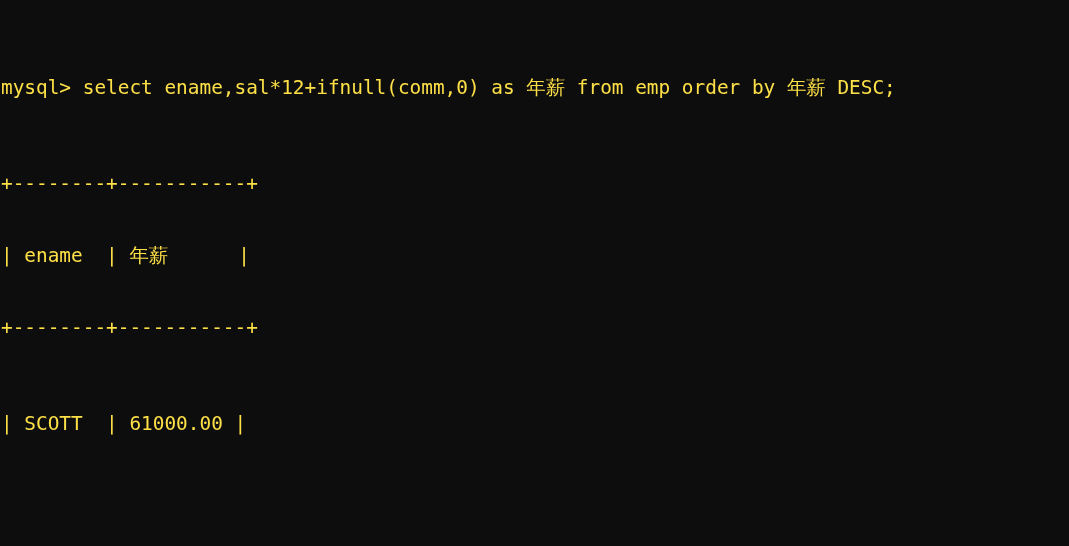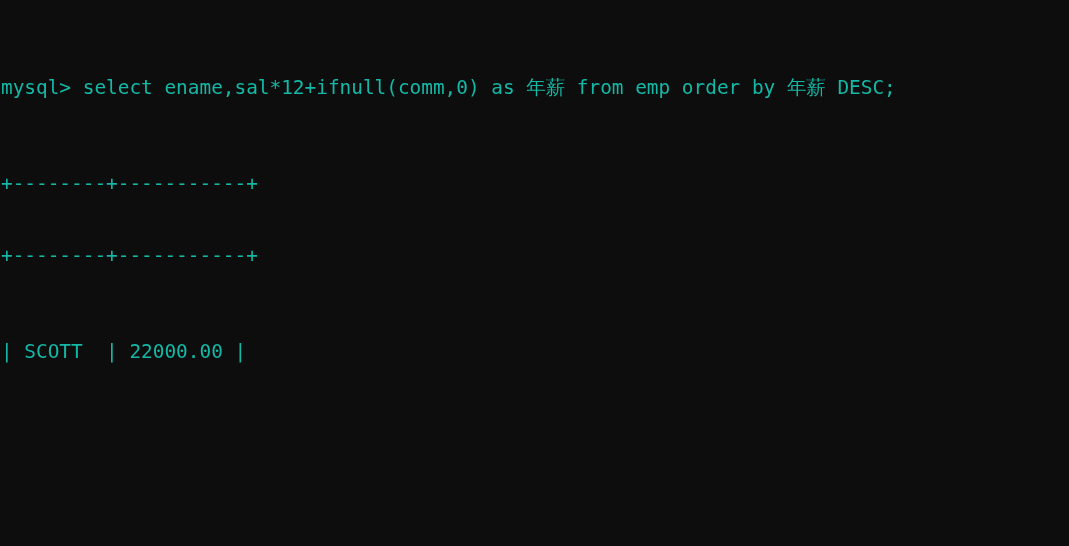--- a/index.html
+++ b/index.html
@@ -9,21 +9,21 @@
   }
   body {
     width: 1069px;
     height: 546px;
     overflow: hidden;
   }
   #terminal {
     width: 1069px;
     height: 546px;
     background: #0d0d0d;
-    color: #14b8a6;
+    color: #fde047;
     font-family: "DejaVu Sans Mono", "Liberation Mono", monospace;
     font-size: 19.4px;
     line-height: 24px;
     padding: 4px 0 0 1px;
     box-sizing: border-box;
     white-space: pre;
     letter-spacing: 0px;
     -webkit-font-smoothing: antialiased;
   }
   .line {
@@ -33,23 +33,24 @@
   }
 </style>
 </head>
 <body>
 
 <div id="terminal">
 
   <span class="line">mysql&gt; select ename,sal*12+ifnull(comm,0) as 年薪 from emp order by 年薪 DESC;</span>
 
   <span class="line">+--------+-----------+</span>
+  <span class="line">| ename  | 年薪      |</span>
   <span class="line">+--------+-----------+</span>
 
-  <span class="line">| SCOTT  | 22000.00 |</span>
+  <span class="line">| SCOTT  | 61000.00 |</span>
   
   
   
   
   
   
   
   
   
   

